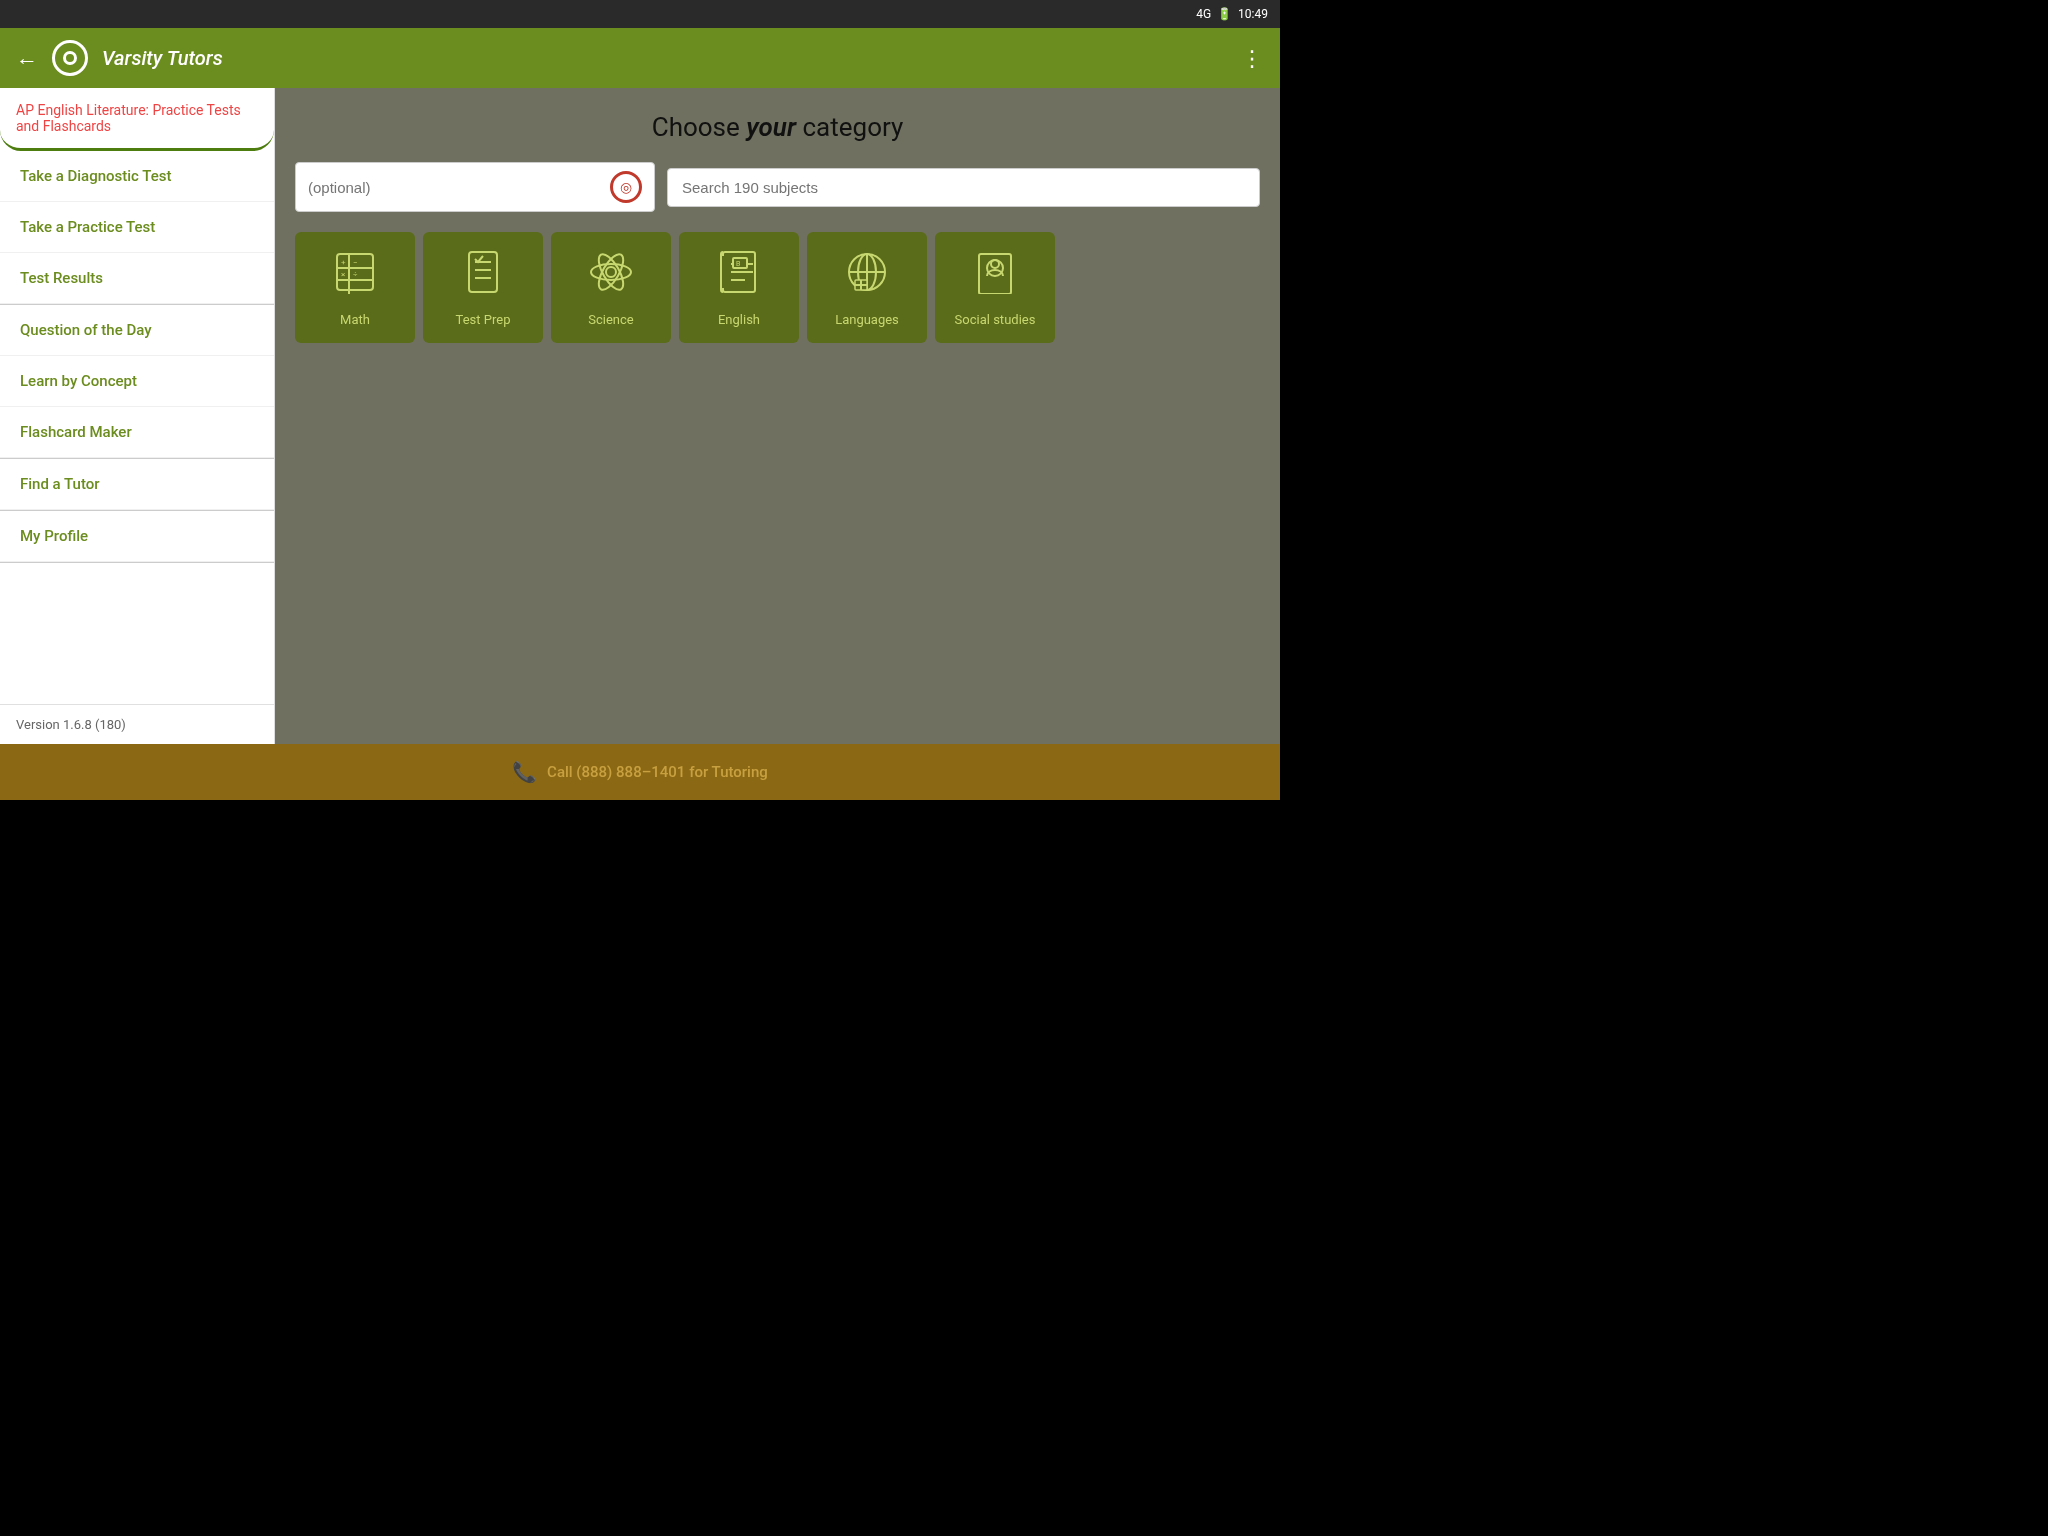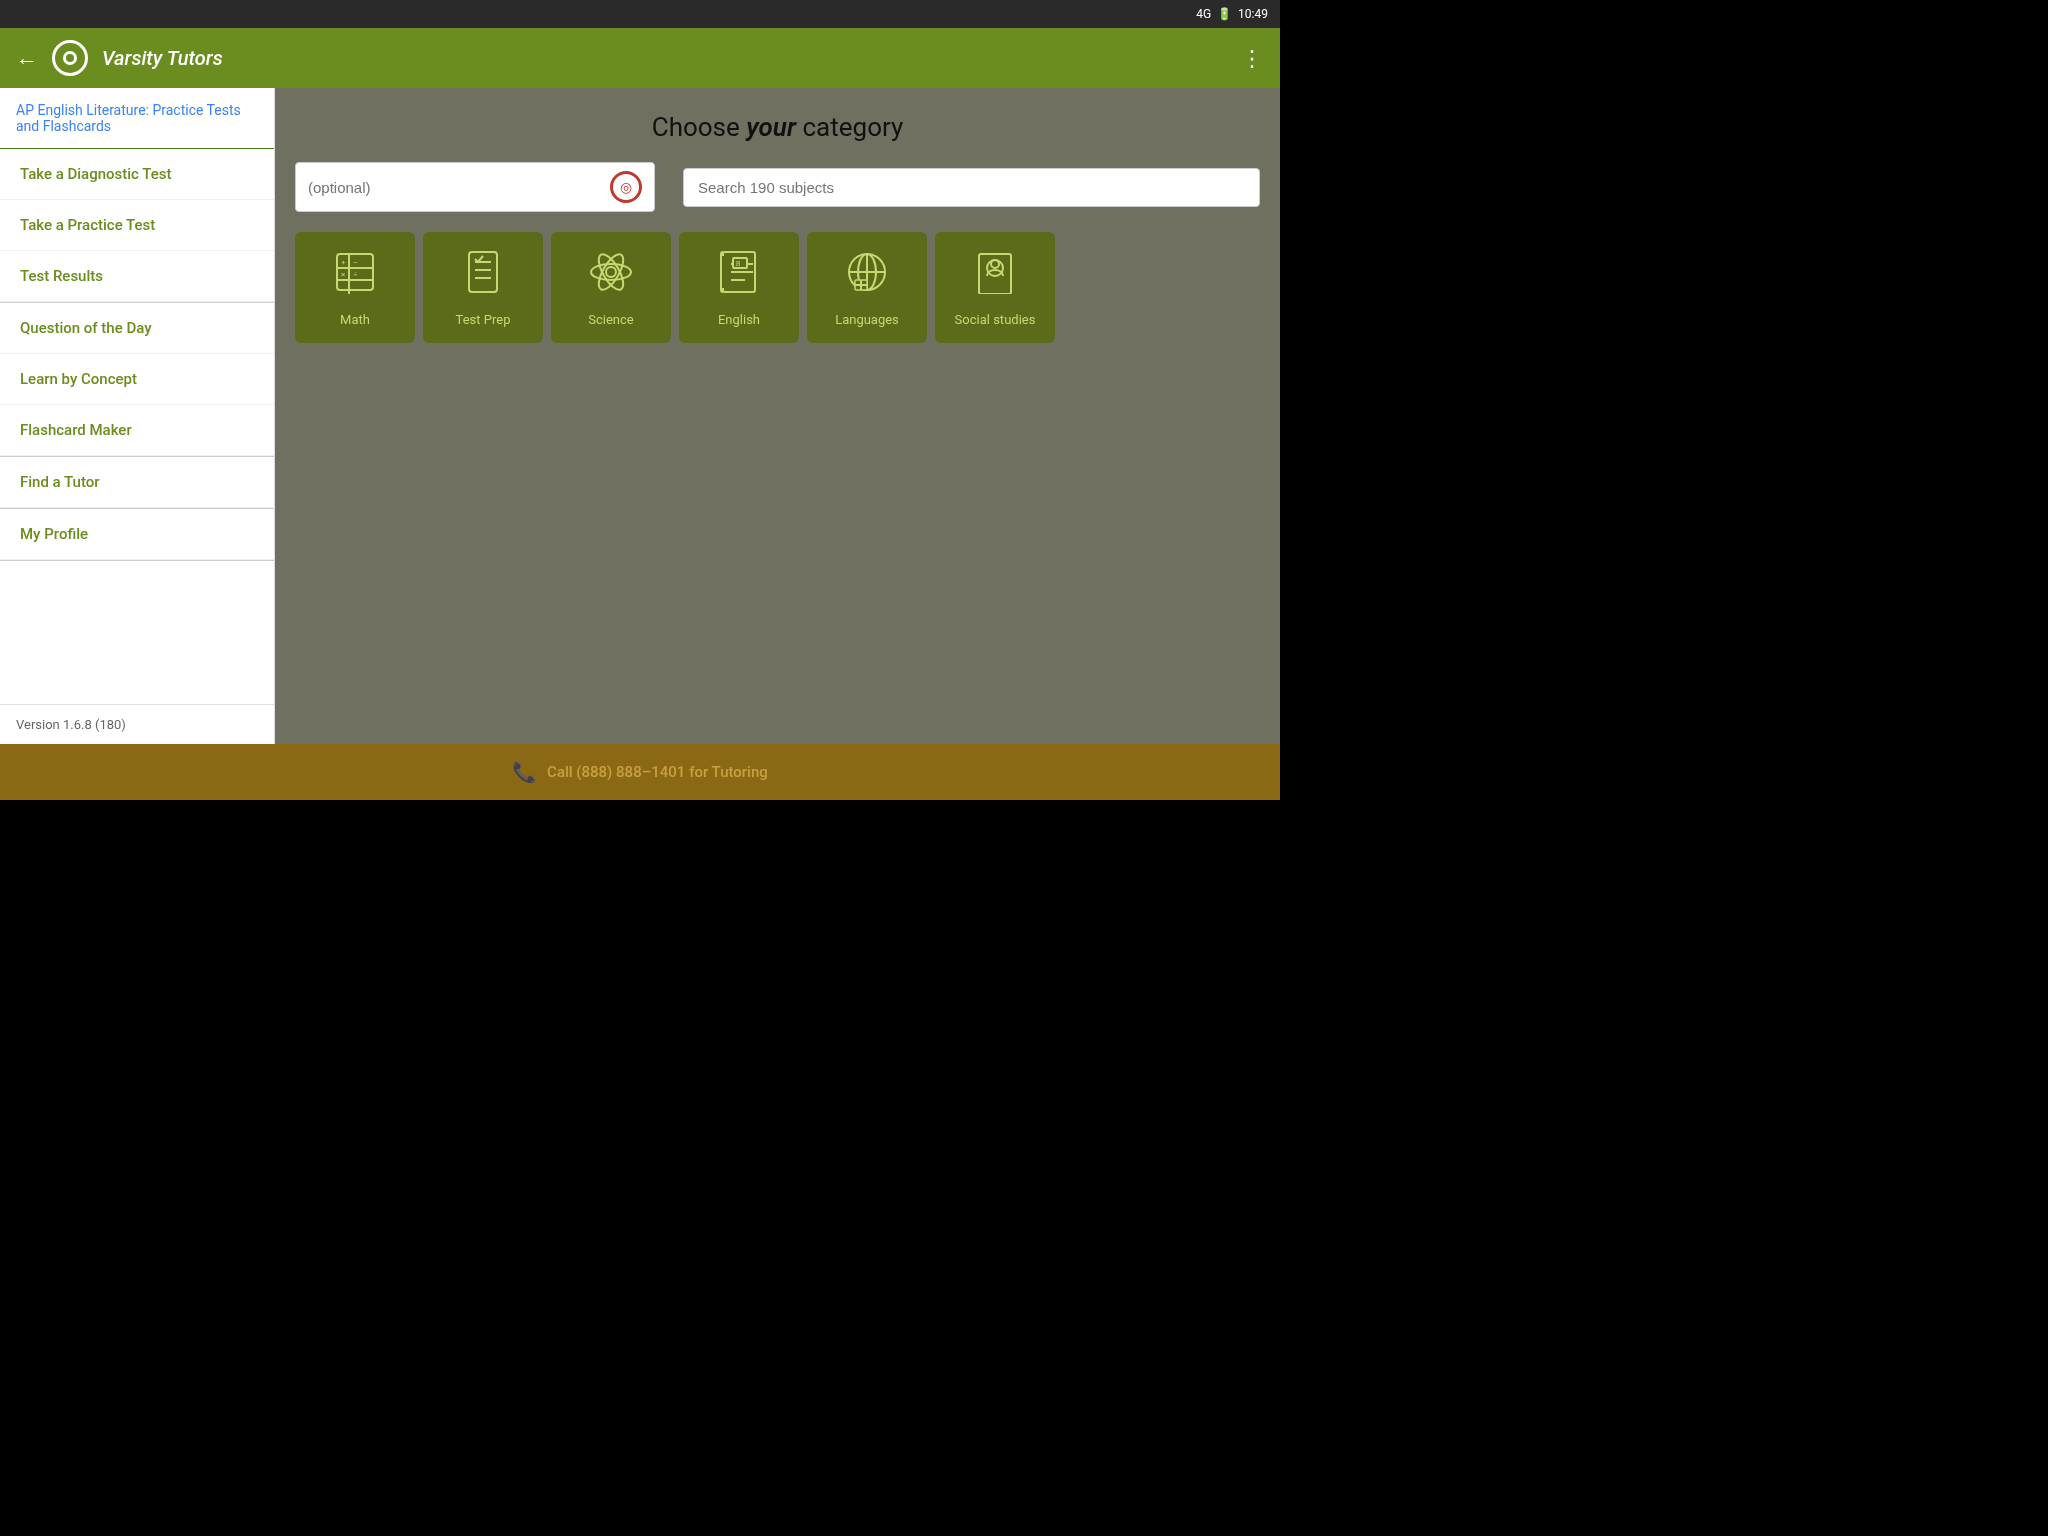--- a/index.html
+++ b/index.html
@@ -52,22 +52,23 @@
       width: 275px;
       background: #fff;
       display: flex;
       flex-direction: column;
       border-right: 1px solid #ddd;
       overflow-y: auto;
     }
     .sidebar-header {
       padding: 14px 16px;
       font-size: 14px;
-      color: #3b82f6;
-      border-bottom: 1px solid #4d7c0f;
+      color: #ef4444;
+      border-bottom: 3px solid #4d7c0f;
+      border-radius: 21px;
     }
     .sidebar-item {
       padding: 16px 20px;
       font-size: 15px;
       color: #6b8c1e;
       font-weight: 500;
       cursor: pointer;
       border-bottom: 1px solid #f0f0f0;
     }
     .sidebar-group {
@@ -95,21 +96,21 @@
       font-size: 26px;
       color: #111;
       margin-bottom: 20px;
       font-weight: 400;
     }
     .content-title em { font-style: italic; font-weight: 600; }
 
     
     .search-row {
       display: flex;
-      gap: 28px;
+      gap: 12px;
       margin-bottom: 20px;
       align-items: center;
     }
     .search-box-left {
       flex: 1;
       display: flex;
       align-items: center;
       background: #fff;
       border: 1px solid #ccc;
       border-radius: 4px;

